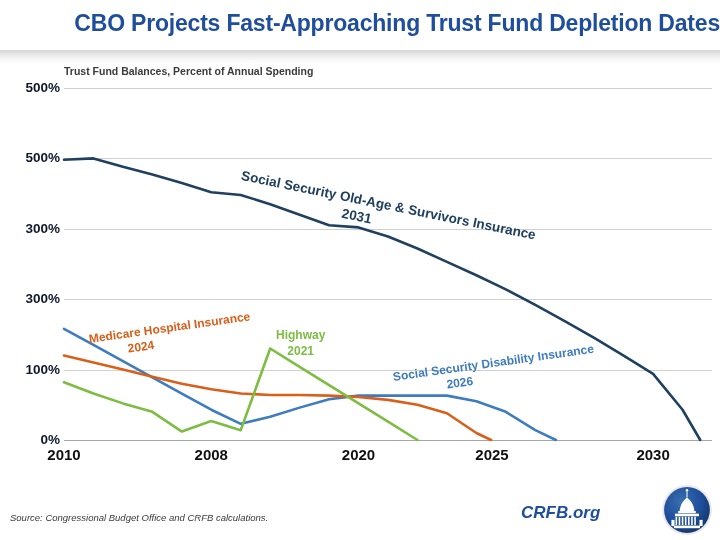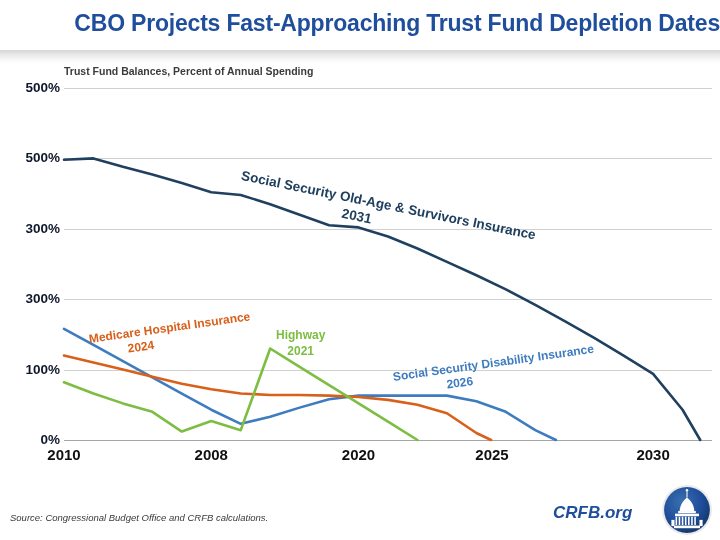--- a/index.html
+++ b/index.html
@@ -80,21 +80,21 @@
   #ann-ssdi{left:392px;top:370px;font-size:12px;color:#3E7CC0;
             transform:rotate(-8deg);transform-origin:left top;}
   #ann-ssdi .l2{margin-top:1px;margin-left:-72px;}
 
   
   .source{
     position:absolute;left:10px;top:512px;
     font-size:9.5px;font-style:italic;color:#3a3a3a;
   }
   .crfb-text{
-    position:absolute;left:553px;top:503px;
+    position:absolute;left:521px;top:503px;
     font-size:17px;font-weight:bold;font-style:italic;color:#1F4E9C;
   }
   .crfb-logo{
     position:absolute;left:661px;top:484px;width:52px;height:52px;
   }
 </style>
 </head>
 <body>
 
 <div id="page">

